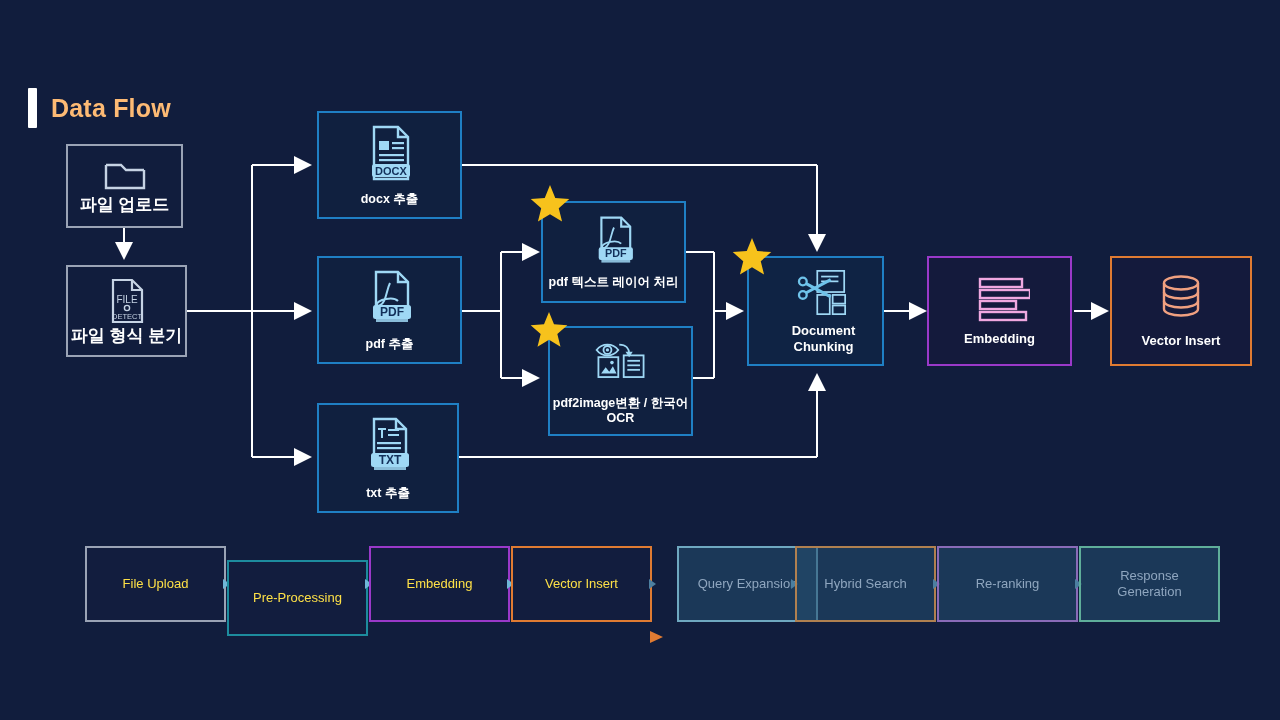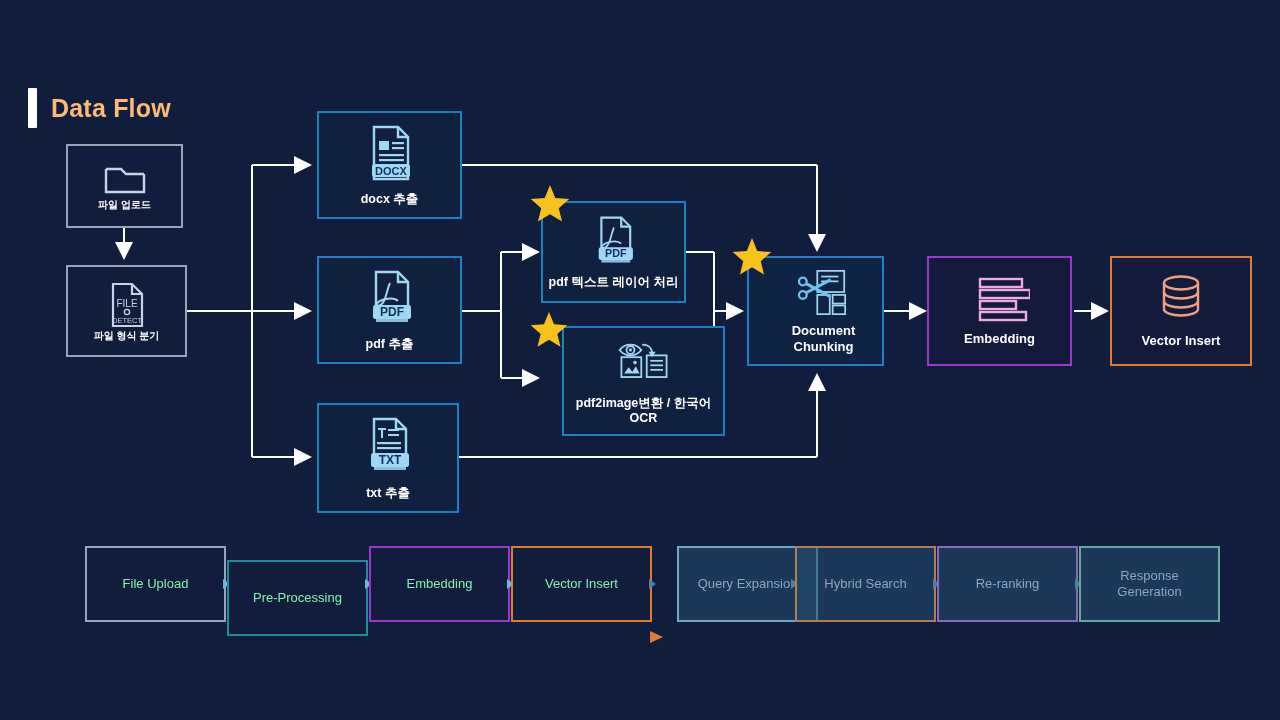--- a/index.html
+++ b/index.html
@@ -21,33 +21,33 @@
         align-items:center;justify-content:center;}
   .node .label{color:#fff;text-align:center;line-height:1.22;}
   .ic{display:block;}
 
   .n-gray{border:2px solid #9aa3b5;background:#111d3d;}
   .n-blue{border:2px solid #1f7fc4;background:#10203f;}
   .n-chunk{border:2px solid #1f7fc4;background:#0f2344;padding-left:16px;}
   .n-purple{border:2px solid #9a39c9;background:#141a3c;}
   .n-orange{border:2px solid #e07b32;background:#141a3c;}
 
-  .lbl-sm{font-size:10px;font-weight:bold;}
+  .lbl-sm{font-size:17px;font-weight:bold;}
   .lbl-md{font-size:12.5px;font-weight:bold;}
   .lbl-lg{font-size:13px;font-weight:bold;}
 
   
   #wires{position:absolute;left:0;top:0;width:1280px;height:720px;pointer-events:none;}
 
   
   .star{position:absolute;color:#f7c21c;font-size:0px;line-height:0;}
 
   
   .pipe{position:absolute;box-sizing:border-box;display:flex;align-items:center;
-        justify-content:center;text-align:center;color:#86efac;font-size:13px;
+        justify-content:center;text-align:center;color:#fde047;font-size:13px;
         line-height:1.25;padding:0 6px;}
   .pipe.dim{color:#8fa6bf;}
   .arrow-tri{position:absolute;width:0;height:0;border-top:5px solid transparent;
              border-bottom:5px solid transparent;border-left:7px solid #6fb7d8;}
   .arrow-tri.dim{border-left-color:#4c7fa0;}
 </style>
 </head>
 <body>
 
 <div id="stage">
@@ -172,21 +172,21 @@
       <path d="M12 4 h22 l10 10 v30 h-32 z" fill="none" stroke="#9fd8f5" stroke-width="2.4"></path>
       <path d="M34 4 v10 h10" fill="none" stroke="#9fd8f5" stroke-width="2.4"></path>
       <path d="M26 15 c-3 6 -3 12 -6 18 c-2 4 -6 6 -7 4 c-1 -2 3 -5 9 -6 c5 -1 10 0 12 2" fill="none" stroke="#9fd8f5" stroke-width="2"></path>
       <rect x="9" y="37" width="38" height="14" rx="2.5" fill="#9fd8f5"></rect>
       <path d="M12 51 h32 v3 h-32 z" fill="#9fd8f5" opacity=".85"></path>
       <text x="28" y="48" text-anchor="middle" fill="#12305a" font-size="12" font-weight="bold" font-family="Liberation Sans, sans-serif">PDF</text>
     </svg>
     <div class="label lbl-md" style="margin-top:7px;max-width:132px">pdf 텍스트 레이어 처리</div>
   </div>
 
-  <div class="node n-blue" style="left:562px;top:326px;width:163px;height:110px;">
+  <div class="node n-blue" style="left:548px;top:326px;width:145px;height:110px;">
     <svg class="ic" width="56" height="46" viewBox="0 0 62 48">
       <path d="M4 14 c6 -8 18 -8 24 0 c-6 8 -18 8 -24 0 z" fill="none" stroke="#9fd8f5" stroke-width="2"></path>
       <circle cx="16" cy="14" r="4.4" fill="none" stroke="#9fd8f5" stroke-width="2"></circle>
       <circle cx="16" cy="14" r="1.8" fill="#9fd8f5"></circle>
       <path d="M29 8 c8 0 11 5 11 10" fill="none" stroke="#9fd8f5" stroke-width="2"></path>
       <path d="M36 16 l4 6 l4 -6 z" fill="#9fd8f5"></path>
       <rect x="6" y="22" width="22" height="22" fill="none" stroke="#9fd8f5" stroke-width="2"></rect>
       <path d="M9 40 l5 -7 l4 5 l4 -6 l4 8 z" fill="#9fd8f5"></path>
       <circle cx="21" cy="28" r="2" fill="#9fd8f5"></circle>
       <rect x="34" y="20" width="22" height="24" fill="none" stroke="#9fd8f5" stroke-width="2"></rect>

